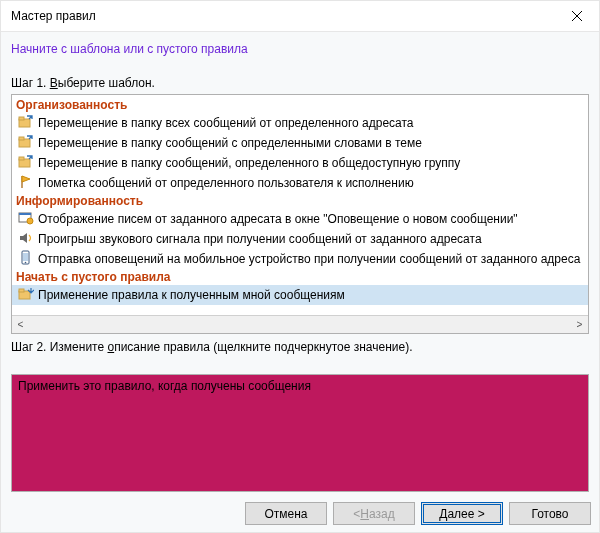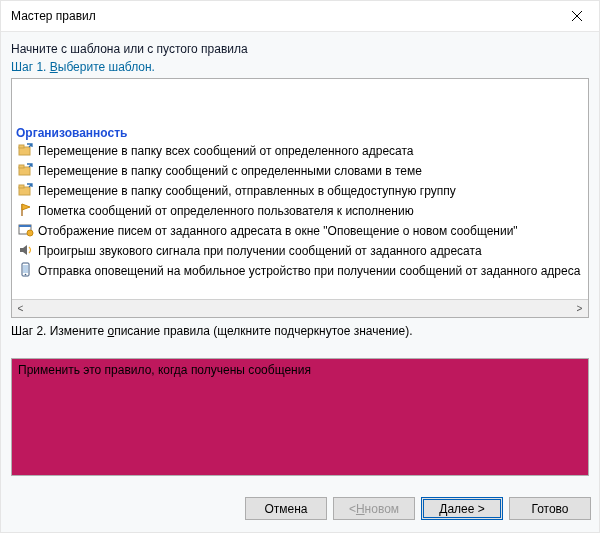--- a/index.html
+++ b/index.html
@@ -40,47 +40,46 @@
     justify-content: center;
     font-size: 14px;
   }
   .content {
     padding: 10px 10px 0 10px;
     flex: 1;
     display: flex;
     flex-direction: column;
   }
   .instr1 {
-    margin-bottom: 4px;
-    color: #0f172a;
+    margin-bottom: 20px;
+    color: #6d28d9;
   }
   .step-label {
     margin-bottom: 4px;
-    color: #0369a1;
+    color: #000000;
   }
   .underline { text-decoration: underline; }
   .list-pane {
     background: #ffffff;
     border: 1px solid #b0b0b0;
     height: 240px;
     box-sizing: border-box;
     position: relative;
     display: flex;
     flex-direction: column;
   }
   .list-inner {
     flex: 1;
     overflow: hidden;
     padding: 2px 0;
   }
   .group-header {
     font-weight: bold;
     padding: 1px 4px;
-    color: #1d4ed8;
-    margin-top: 44px;
+    color: #c2410c;
   }
   .rule-item {
     display: flex;
     align-items: center;
     padding: 1px 4px 1px 26px;
     height: 18px;
     position: relative;
     white-space: nowrap;
     text-align: right;
   }
@@ -204,34 +203,35 @@
         </div>
 
         <div class="rule-item">
           <span class="rule-icon">
             <svg width="16" height="16" viewBox="0 0 16 16">
                 <rect x="1" y="5" width="11" height="8" fill="#f0c469" stroke="#caa24a"></rect>
                 <rect x="1" y="3" width="5" height="3" fill="#f0c469" stroke="#caa24a"></rect>
                 <path d="M9 2 L14 2 L14 5 M14 2 L11 5" stroke="#2f6fb3" stroke-width="1.3" fill="none"></path>
               </svg>
           </span>
-          <span>Перемещение в папку сообщений, отправленных в общедоступную группу</span>
+          <span>Перемещение в папку сообщений, определенного в общедоступную группу</span>
         </div>
 
         <div class="rule-item">
           <span class="rule-icon">
             <svg width="16" height="16" viewBox="0 0 16 16">
                 <line x1="4" y1="2" x2="4" y2="14" stroke="#a05a00" stroke-width="1.2"></line>
                 <path d="M4 2 L12 5 L4 8 Z" fill="#f0b030" stroke="#c78a10"></path>
               </svg>
           </span>
           <span>Пометка сообщений от определенного пользователя к исполнению</span>
         </div>
 
 
+        <div class="group-header">Информированность</div>
 
         <div class="rule-item">
           <span class="rule-icon">
             <svg width="16" height="16" viewBox="0 0 16 16">
                 <rect x="1" y="3" width="12" height="9" fill="#fff" stroke="#6a6a6a"></rect>
                 <rect x="1" y="3" width="12" height="2" fill="#3e78c0"></rect>
                 <circle cx="12" cy="11" r="3" fill="#f0b030" stroke="#c78a10"></circle>
               </svg>
           </span>
           <span>Отображение писем от заданного адресата в окне "Оповещение о новом сообщении"</span>
@@ -288,21 +288,21 @@
 
   </div>
 
   <div class="button-row">
     <button class="btn">
       <span>Отмена</span>
     </button>
     <button class="btn disabled">
       <span>&lt; </span>
         <span class="underline">Н</span>
-        <span>новом</span>
+        <span>азад</span>
     </button>
     <button class="btn default">
       <span class="underline">Д</span>
         <span>алее &gt;</span>
     </button>
     <button class="btn">
       <span>Готово</span>
     </button>
   </div>
 

